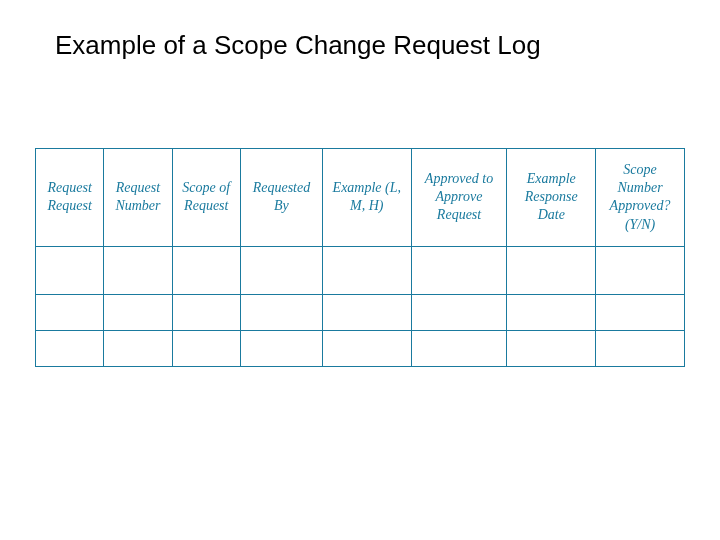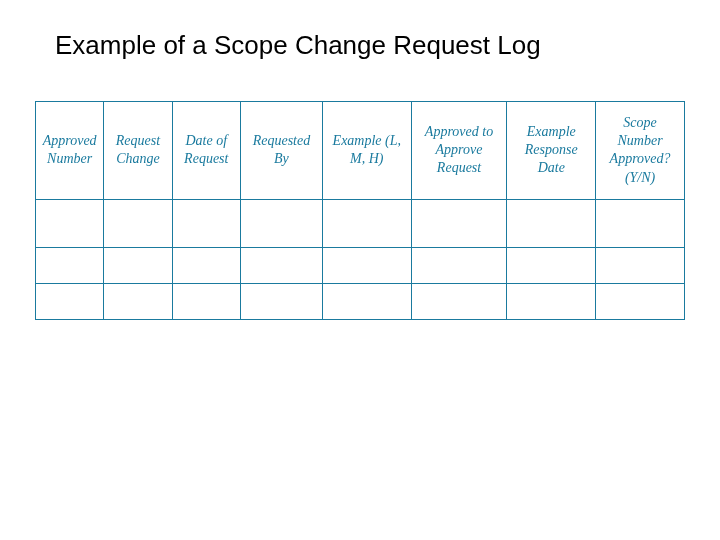--- a/index.html
+++ b/index.html
@@ -11,21 +11,21 @@
       width: 720px;
       height: 540px;
       background: #ffffff;
       font-family: Arial, sans-serif;
       padding: 30px 35px;
     }
     .title {
       font-size: 26px;
       color: #000000;
       font-weight: normal;
-      margin-bottom: 40px;
+      margin-bottom: 87px;
       padding-left: 20px;
     }
     .table {
       width: 100%;
       border-collapse: collapse;
       border: 1.5px solid #1a7a9e;
     }
     .table th {
       border: 1.5px solid #1a7a9e;
       color: #1a7a9e;
@@ -57,23 +57,23 @@
     }
   </style>
 </head>
 <body>
 
 <h1 class="title">Example of a Scope Change Request Log</h1>
 
 <table class="table">
   <thead>
     <tr>
-      <th class="col-0">Approved Number</th>
-      <th class="col-1">Request Change</th>
-      <th class="col-2">Date of Request</th>
+      <th class="col-0">Request Request</th>
+      <th class="col-1">Request Number</th>
+      <th class="col-2">Scope of Request</th>
       <th class="col-3">Requested By</th>
       <th class="col-4">Example (L, M, H)</th>
       <th class="col-5">Approved to Approve Request</th>
       <th class="col-6">Example Response Date</th>
       <th class="col-7">Scope Number Approved? (Y/N)</th>
     </tr>
   </thead>
   <tbody>
     <tr>
       <td></td>

